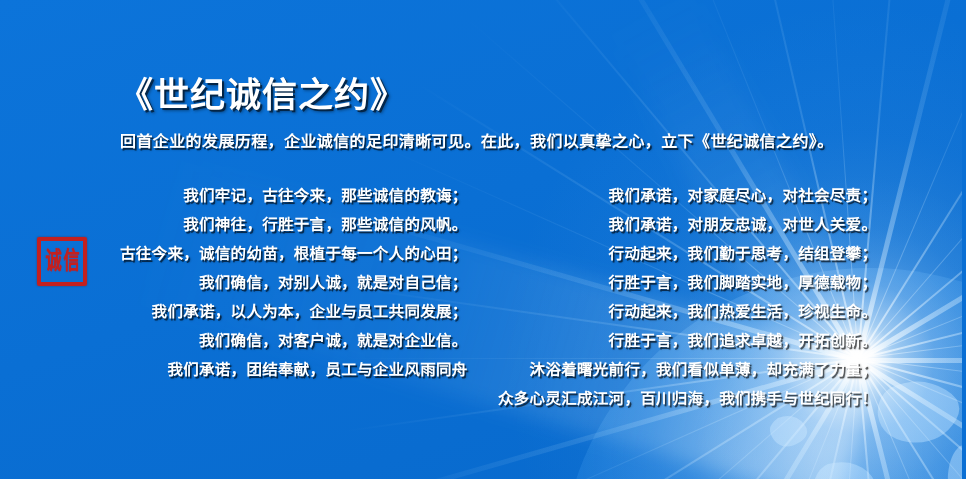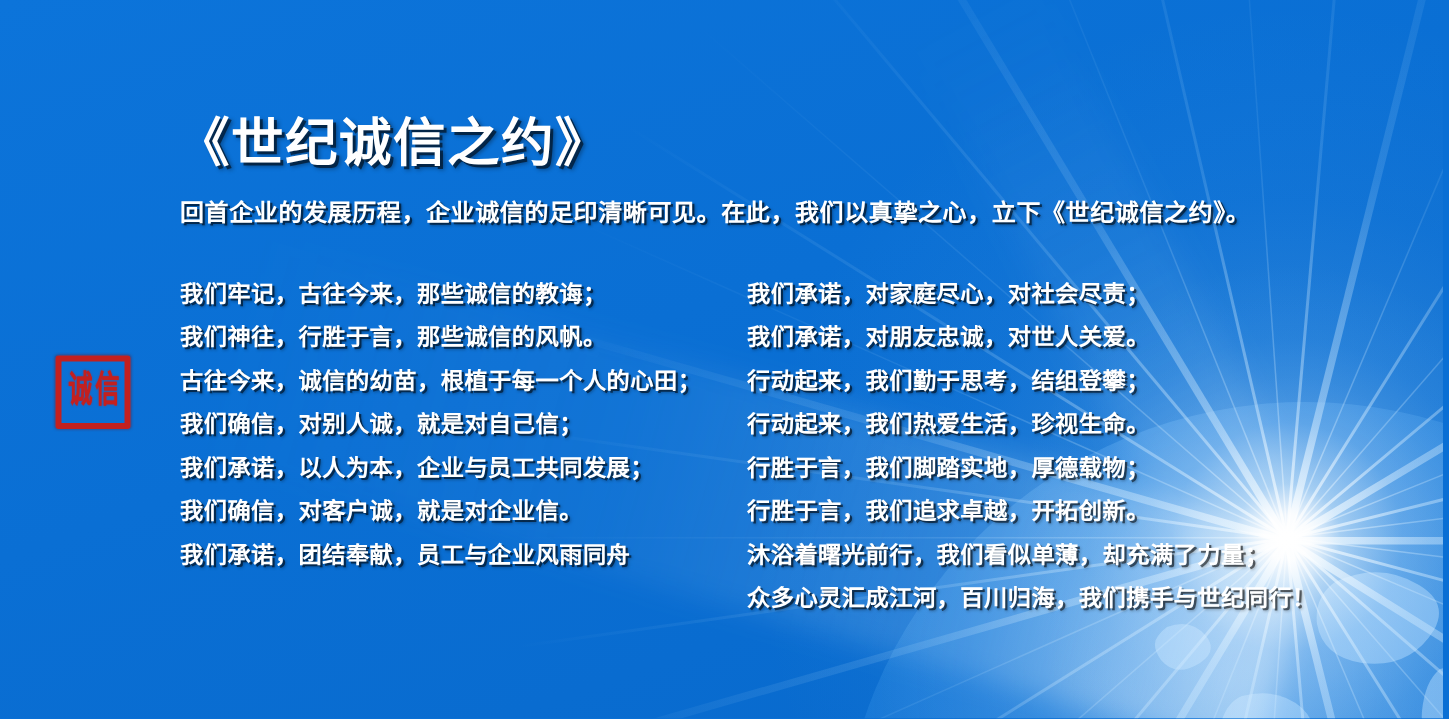--- a/index.html
+++ b/index.html
@@ -182,20 +182,21 @@
 
   .columns {
     position: absolute;
     left: 0;
     top: 182px;
     width: 966px;
   }
   .col {
     position: absolute;
     top: 0;
+    text-align: right;
   }
   .col-left  { left: 120px; }
   .col-right { left: 498px; }
 
   .vow-line {
     font-size: 15.5px;
     font-weight: bold;
     color: #ffffff;
     line-height: 29px;
     white-space: nowrap;
@@ -344,22 +345,22 @@
         <div class="vow-line">我们确信，对别人诚，就是对自己信；</div>
         <div class="vow-line">我们承诺，以人为本，企业与员工共同发展；</div>
         <div class="vow-line">我们确信，对客户诚，就是对企业信。</div>
         <div class="vow-line">我们承诺，团结奉献，员工与企业风雨同舟</div>
       </div>
 
       <div class="col col-right">
         <div class="vow-line">我们承诺，对家庭尽心，对社会尽责；</div>
         <div class="vow-line">我们承诺，对朋友忠诚，对世人关爱。</div>
         <div class="vow-line">行动起来，我们勤于思考，结组登攀；</div>
+        <div class="vow-line">行胜于言，我们脚踏实地，厚德载物；</div>
         <div class="vow-line">行动起来，我们热爱生活，珍视生命。</div>
-        <div class="vow-line">行胜于言，我们脚踏实地，厚德载物；</div>
         <div class="vow-line">行胜于言，我们追求卓越，开拓创新。</div>
         <div class="vow-line">沐浴着曙光前行，我们看似单薄，却充满了力量；</div>
         <div class="vow-line">众多心灵汇成江河，百川归海，我们携手与世纪同行！</div>
       </div>
 
     </div>
   </div>
 </div>
 
 </body></html>

